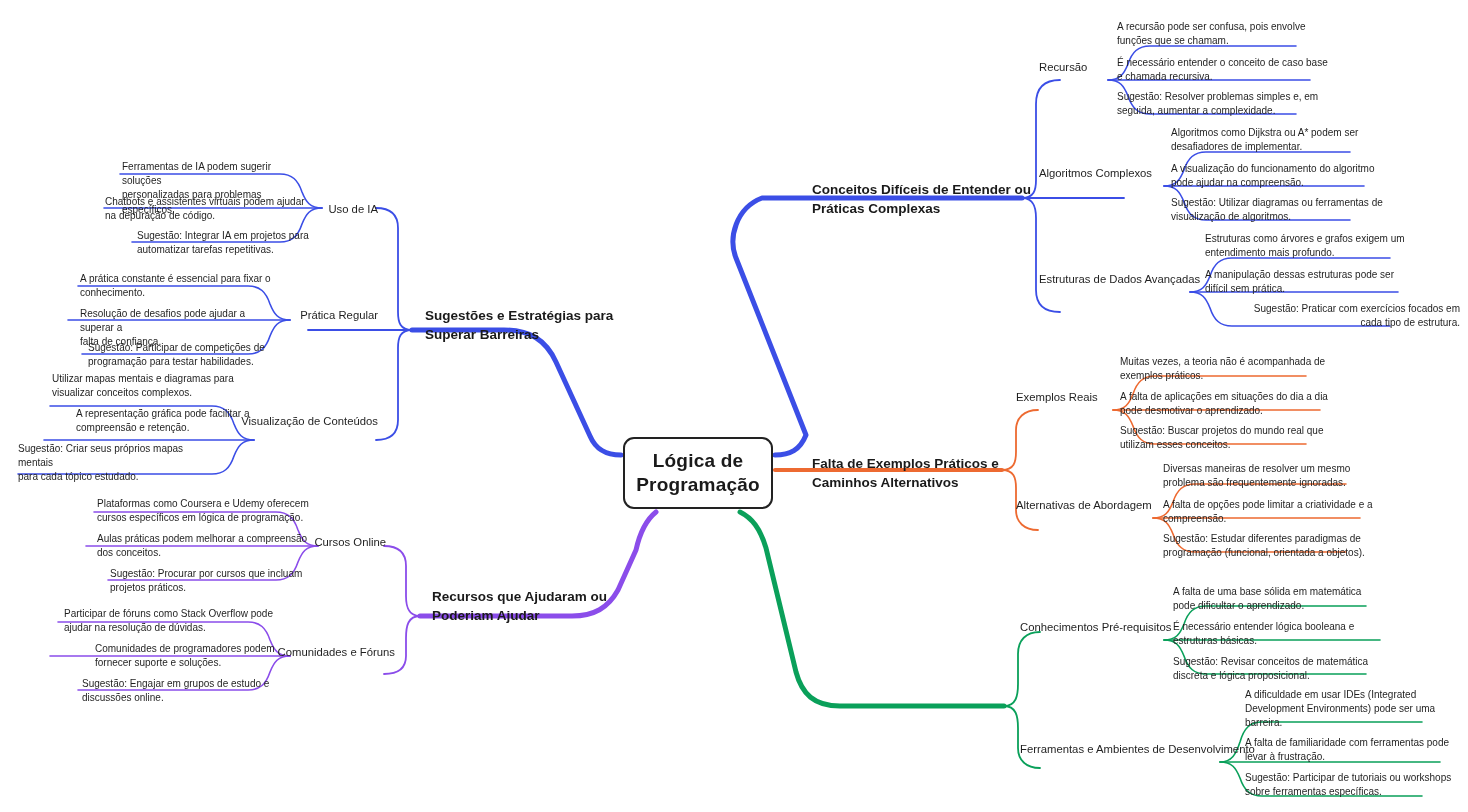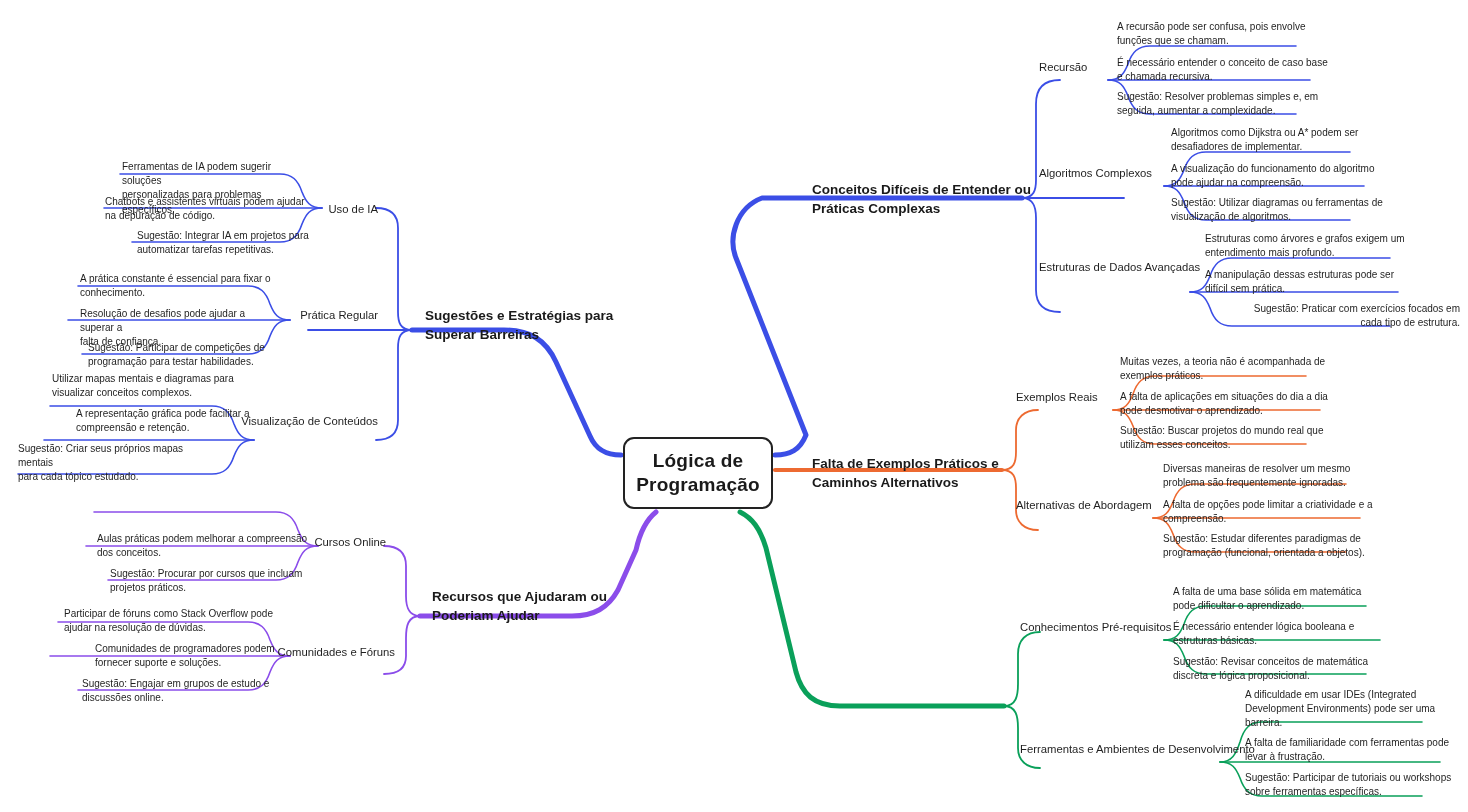--- a/index.html
+++ b/index.html
@@ -151,21 +151,21 @@
     <span>Recursos que Ajudaram ou
 Poderiam Ajudar</span>
   </div>
 
   <div class="node topic right" style="left:1039px;top:60px;">
     <span>Recursão</span>
   </div>
   <div class="node topic right" style="left:1039px;top:166px;">
     <span>Algoritmos Complexos</span>
   </div>
-  <div class="node topic right" style="left:1039px;top:260px;">
+  <div class="node topic right" style="left:1039px;top:272px;">
     <span>Estruturas de Dados Avançadas</span>
   </div>
 
   <div class="node topic right" style="left:1016px;top:390px;">
     <span>Exemplos Reais</span>
   </div>
   <div class="node topic right" style="left:1016px;top:498px;">
     <span>Alternativas de Abordagem</span>
   </div>
 
@@ -317,20 +317,24 @@
   </div>
   <div class="node leaf left" style="left:76px;top:407px;width:190px;">
     <span style="white-space:pre-line;">A representação gráfica pode facilitar a
 compreensão e retenção.</span>
   </div>
   <div class="node leaf left" style="left:18px;top:442px;width:200px;">
     <span style="white-space:pre-line;">Sugestão: Criar seus próprios mapas mentais
 para cada tópico estudado.</span>
   </div>
 
+  <div class="node leaf left" style="left:97px;top:497px;width:215px;">
+    <span style="white-space:pre-line;">Plataformas como Coursera e Udemy oferecem
+cursos específicos em lógica de programação.</span>
+  </div>
   <div class="node leaf left" style="left:97px;top:532px;width:215px;">
     <span style="white-space:pre-line;">Aulas práticas podem melhorar a compreensão
 dos conceitos.</span>
   </div>
   <div class="node leaf left" style="left:110px;top:567px;width:200px;">
     <span style="white-space:pre-line;">Sugestão: Procurar por cursos que incluam
 projetos práticos.</span>
   </div>
 
   <div class="node leaf left" style="left:64px;top:607px;width:215px;">

